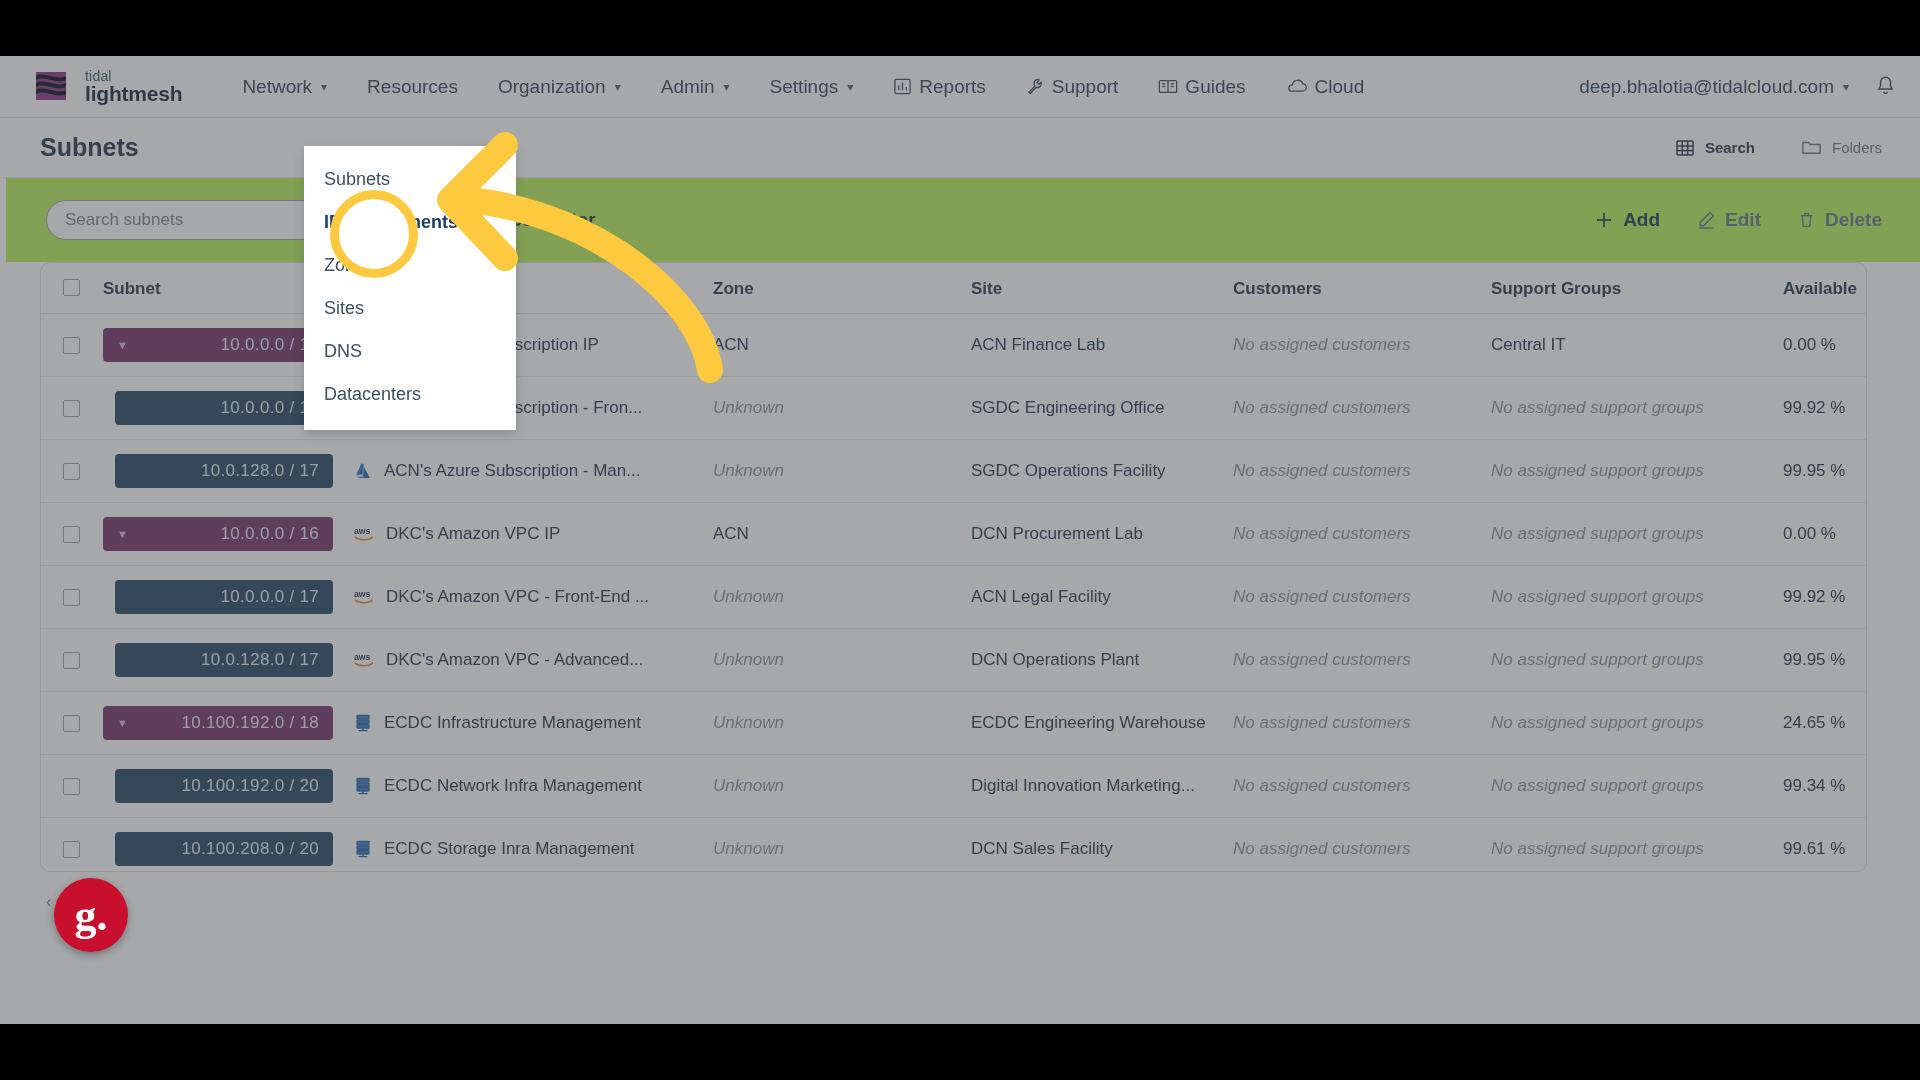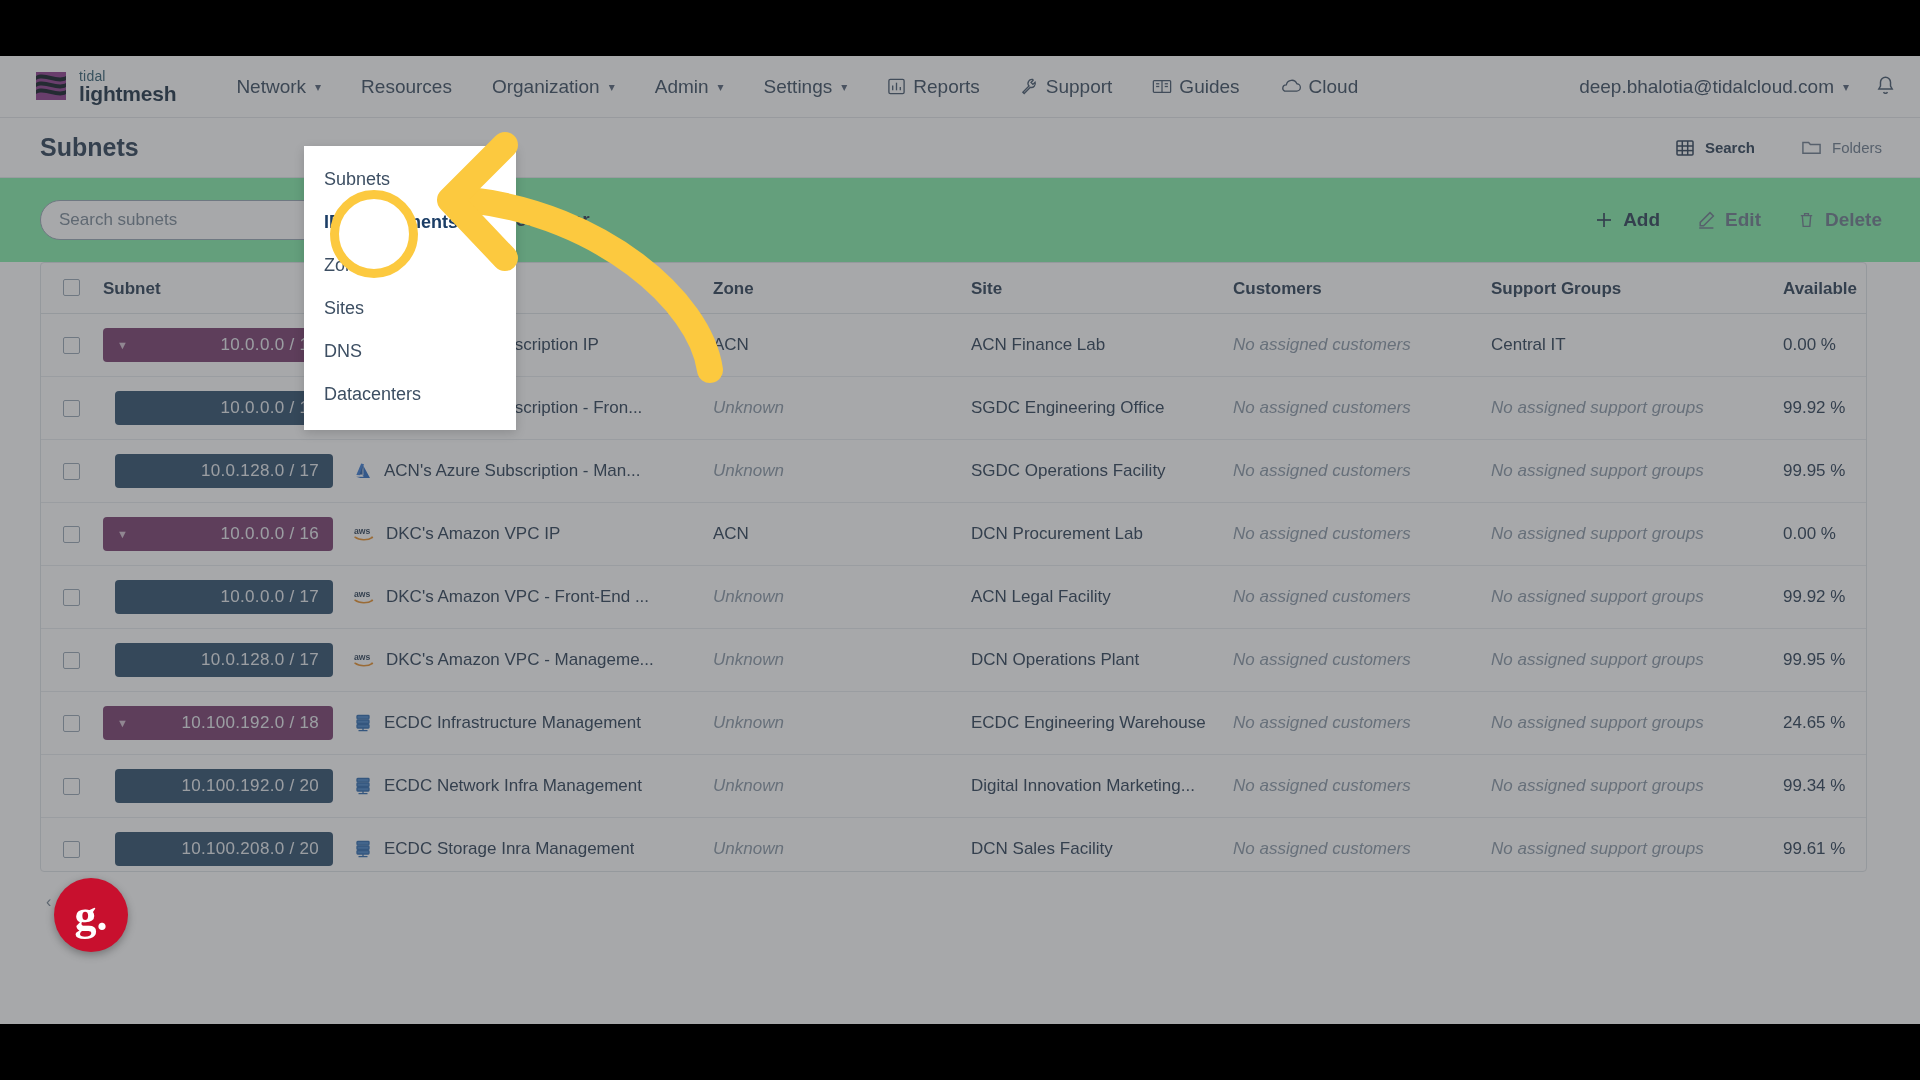--- a/index.html
+++ b/index.html
@@ -22,21 +22,21 @@
   }
 
   
   .topnav {
     height: 62px; background: #ffffff;
     display: flex; align-items: center;
     padding: 0 24px 0 34px;
     border-bottom: 1px solid #e3e6ea;
     position: relative;
   }
-  .brand { display: flex; align-items: center; gap: 11px; margin-right: 60px;}
+  .brand { display: flex; align-items: center; gap: 17px; margin-right: 60px;}
   .brand-logo { width: 34px; height: 34px; position: relative; flex: none;}
   .brand-txt { line-height: 1.02; }
   .brand-txt .t1 { font-size: 14px; color: #356174; letter-spacing: .2px;}
   .brand-txt .t2 { font-size: 21px; font-weight: bold; color: #1f3448; letter-spacing: -.2px;}
 
   .navitem {
     display: flex; align-items: center; gap: 7px;
     font-size: 19px; color: #3d4f63;
     padding: 8px 0; margin-right: 40px;
     white-space: nowrap; cursor: pointer;
@@ -54,41 +54,41 @@
   }
   .pagetitle { font-size: 25px; font-weight: bold; color: #2f4258; }
   .headright { margin-left: auto; display: flex; align-items: center; gap: 46px;}
   .headbtn { display: flex; align-items: center; gap: 10px; font-size: 15px; cursor:pointer;}
   .headbtn.active { color: #2f4258; font-weight: bold;}
   .headbtn.dim { color: #6d7d8f; }
 
   
   .toolbar {
     height: 84px; display: flex; align-items: center;
-    padding: 0 38px 0 40px; background: #86efac;
+    padding: 0 38px 0 40px; background: #bef264; margin-left: 6px;
   }
   .searchbox {
     width: 345px; height: 40px; border: 1px solid #9aa8b6; border-radius: 20px;
     display: flex; align-items: center; padding: 0 18px;
     font-size: 17px; color: #7c8b99; background: #fff;
   }
   .filterbtn {
     display: flex; align-items: center; gap: 9px;
     margin-left: 34px; font-size: 19px; color: #2f4258; font-weight: bold;
     cursor: pointer;
   }
   .toolright { margin-left: auto; display: flex; align-items: center; gap: 36px;}
   .tbtn { display: flex; align-items:center; gap: 9px; font-size: 19px; cursor: pointer; font-weight: bold;}
   .tbtn.strong { color: #2f4258; font-weight: bold;}
   .tbtn.weak { color: #6d7d8f;}
 
   
   .tablewrap {
     margin: 0 53px 0 40px;
-    border: 1px solid #dfe3e8; border-radius: 4px;
+    border: 1px solid #dfe3e8; border-radius: 10px;
     background: #fff; overflow: hidden;
     height: 610px;
   }
   table { width: 100%; border-collapse: collapse; table-layout: fixed;}
   thead th {
     font-size: 17px; font-weight: bold; color: #2f4258;
     text-align: left; padding: 16px 10px 14px 10px;
     border-bottom: 1px solid #dfe3e8;
     vertical-align: top;
   }
@@ -502,21 +502,21 @@
             </td>
             <td>
               <span class="namecell">
                 <span class="ic">
                   <svg width="22" height="20" viewBox="0 0 24 20">
                     <text x="1" y="10.5" font-family="Liberation Sans, sans-serif" font-size="9.5" font-weight="bold" fill="#31455c">aws</text>
                     <path d="M2.2 13.5 C7 17.2, 16.5 17.2, 21.2 13.7" stroke="#e8912d" stroke-width="1.7" fill="none" stroke-linecap="round"></path>
                     <path d="M19.6 12.6 L21.8 13.3 L20.6 15.3" fill="#e8912d"></path>
                   </svg>
                 </span>
-                <span class="txt">DKC's Amazon VPC - Manageme...</span>
+                <span class="txt">DKC's Amazon VPC - Advanced...</span>
               </span>
             </td>
             <td><span class="muted">Unknown</span></td>
             <td><span class="link">DCN Operations Plant</span></td>
             <td><span class="muted">No assigned customers</span></td>
             <td><span class="muted">No assigned support groups</span></td>
             <td class="avail">99.95 %</td>
           </tr>
           <tr>
             <td class="c-check">

